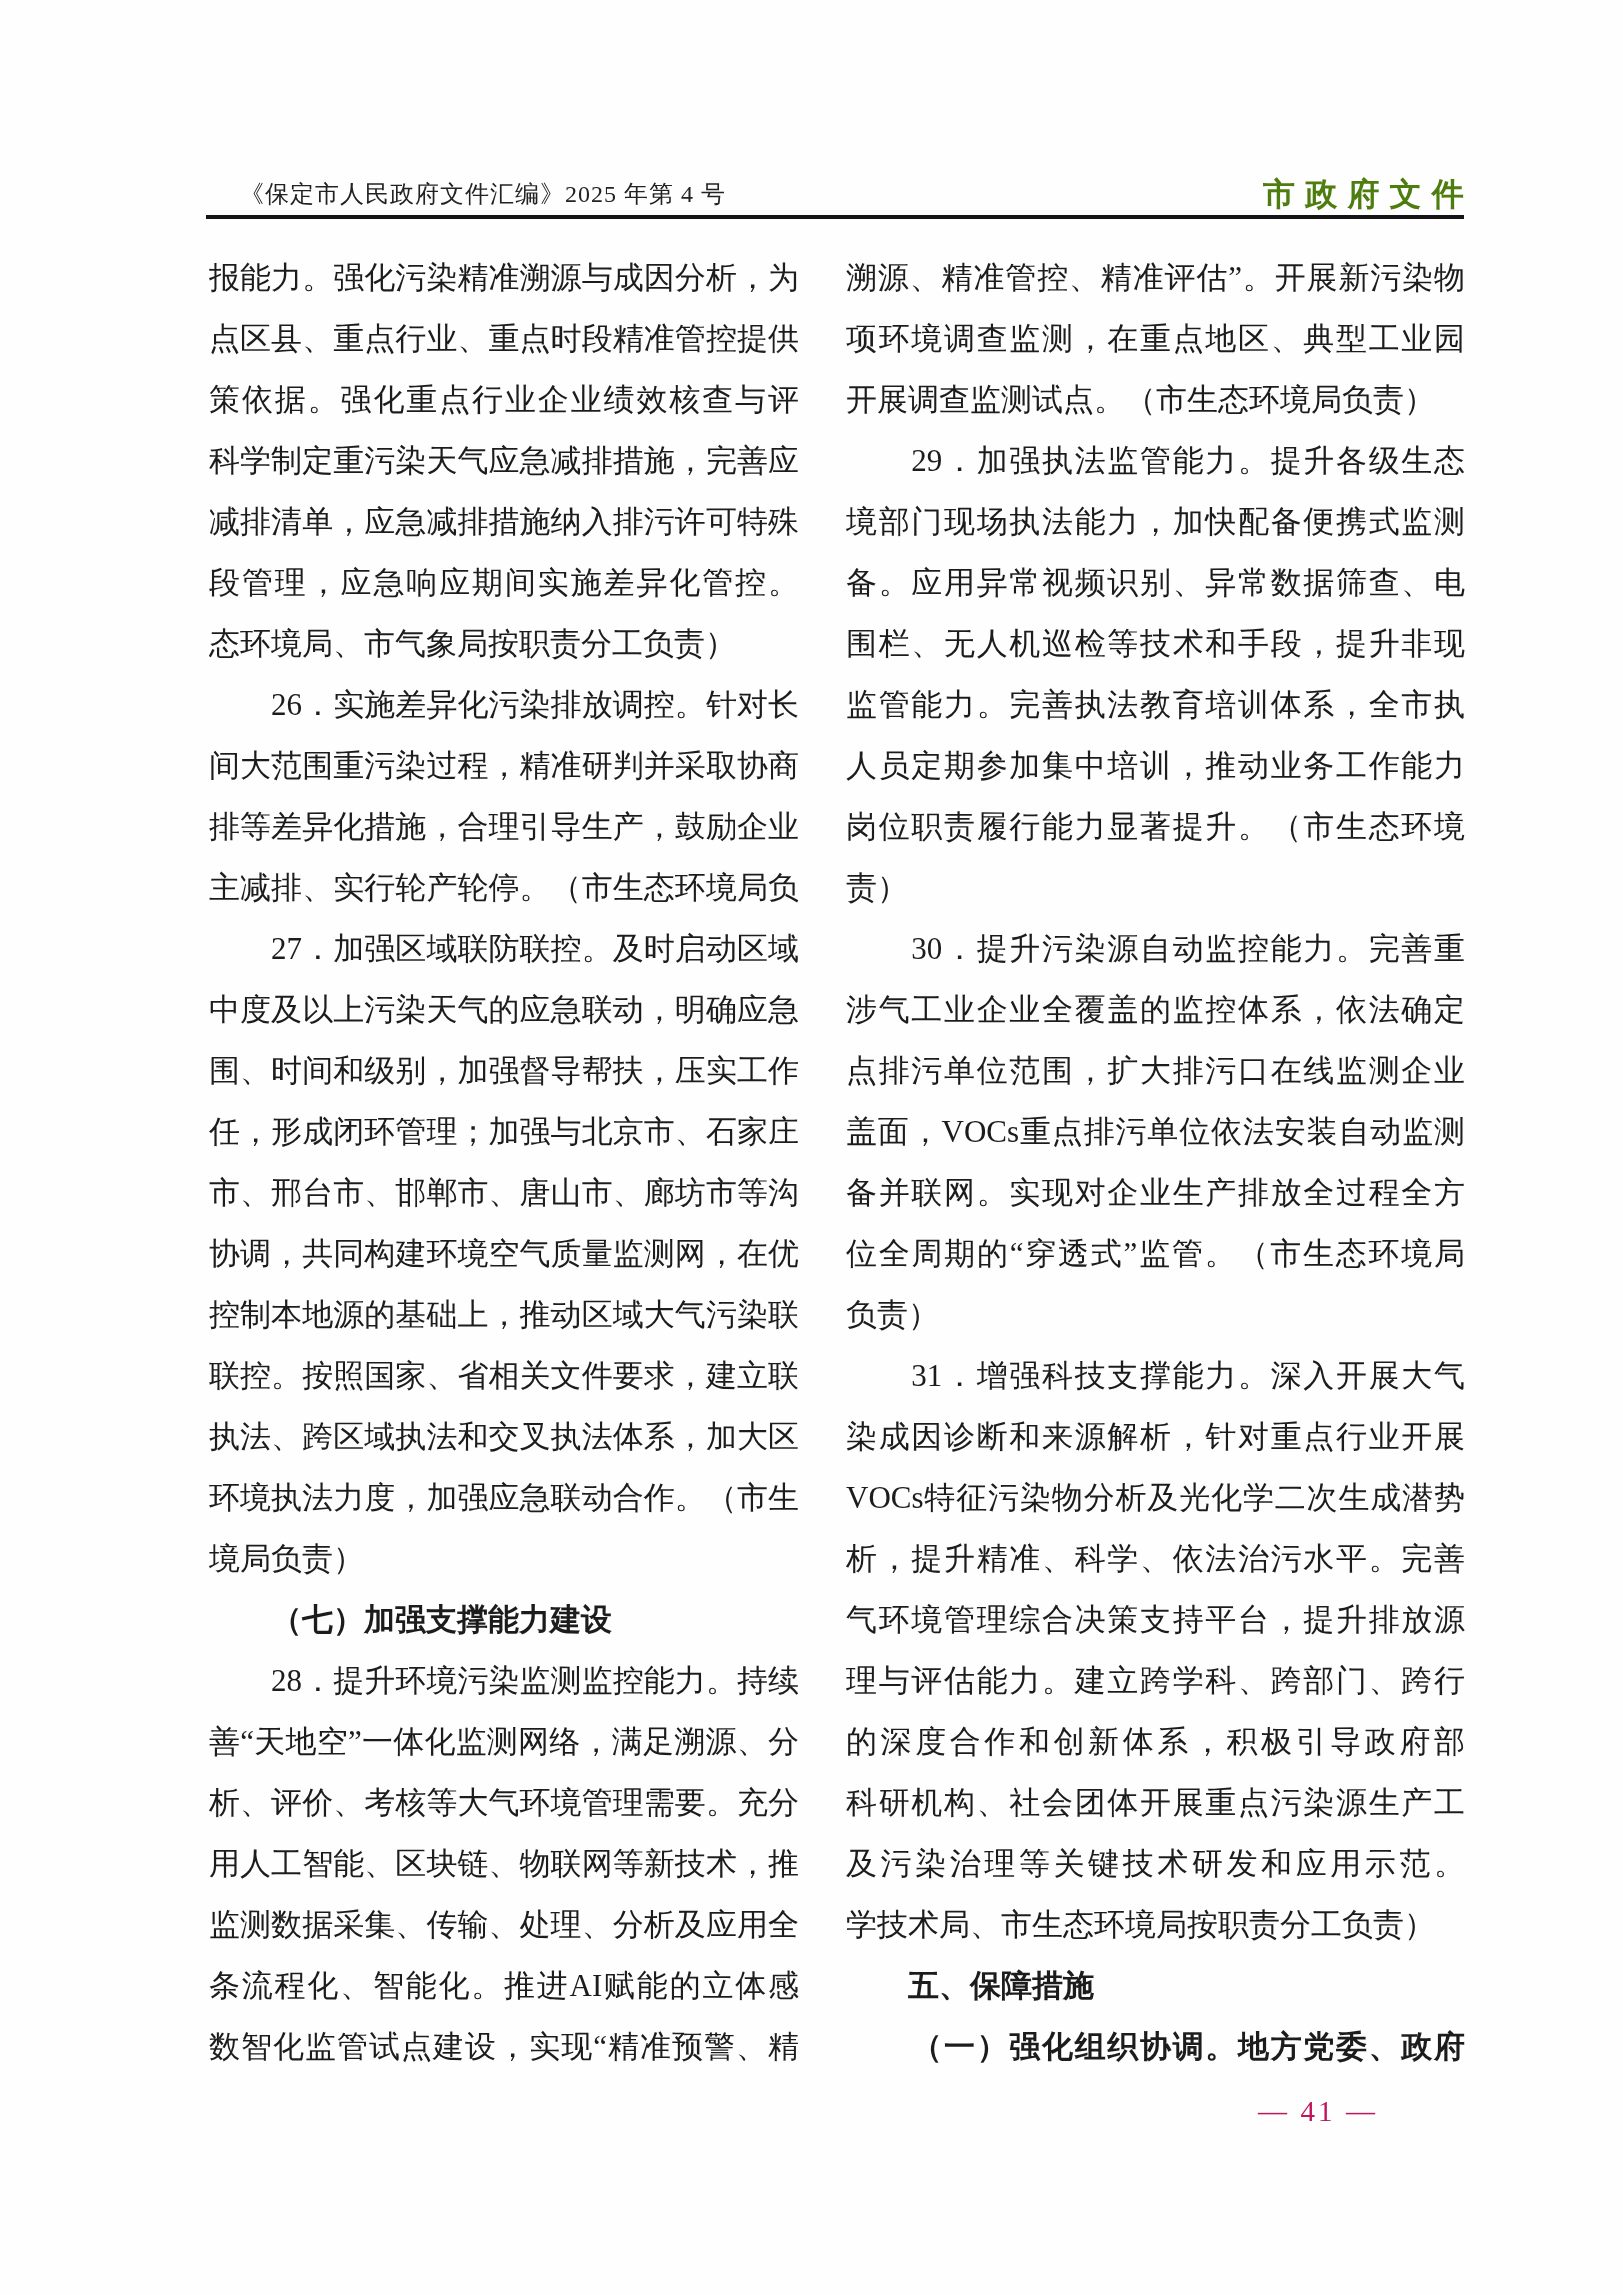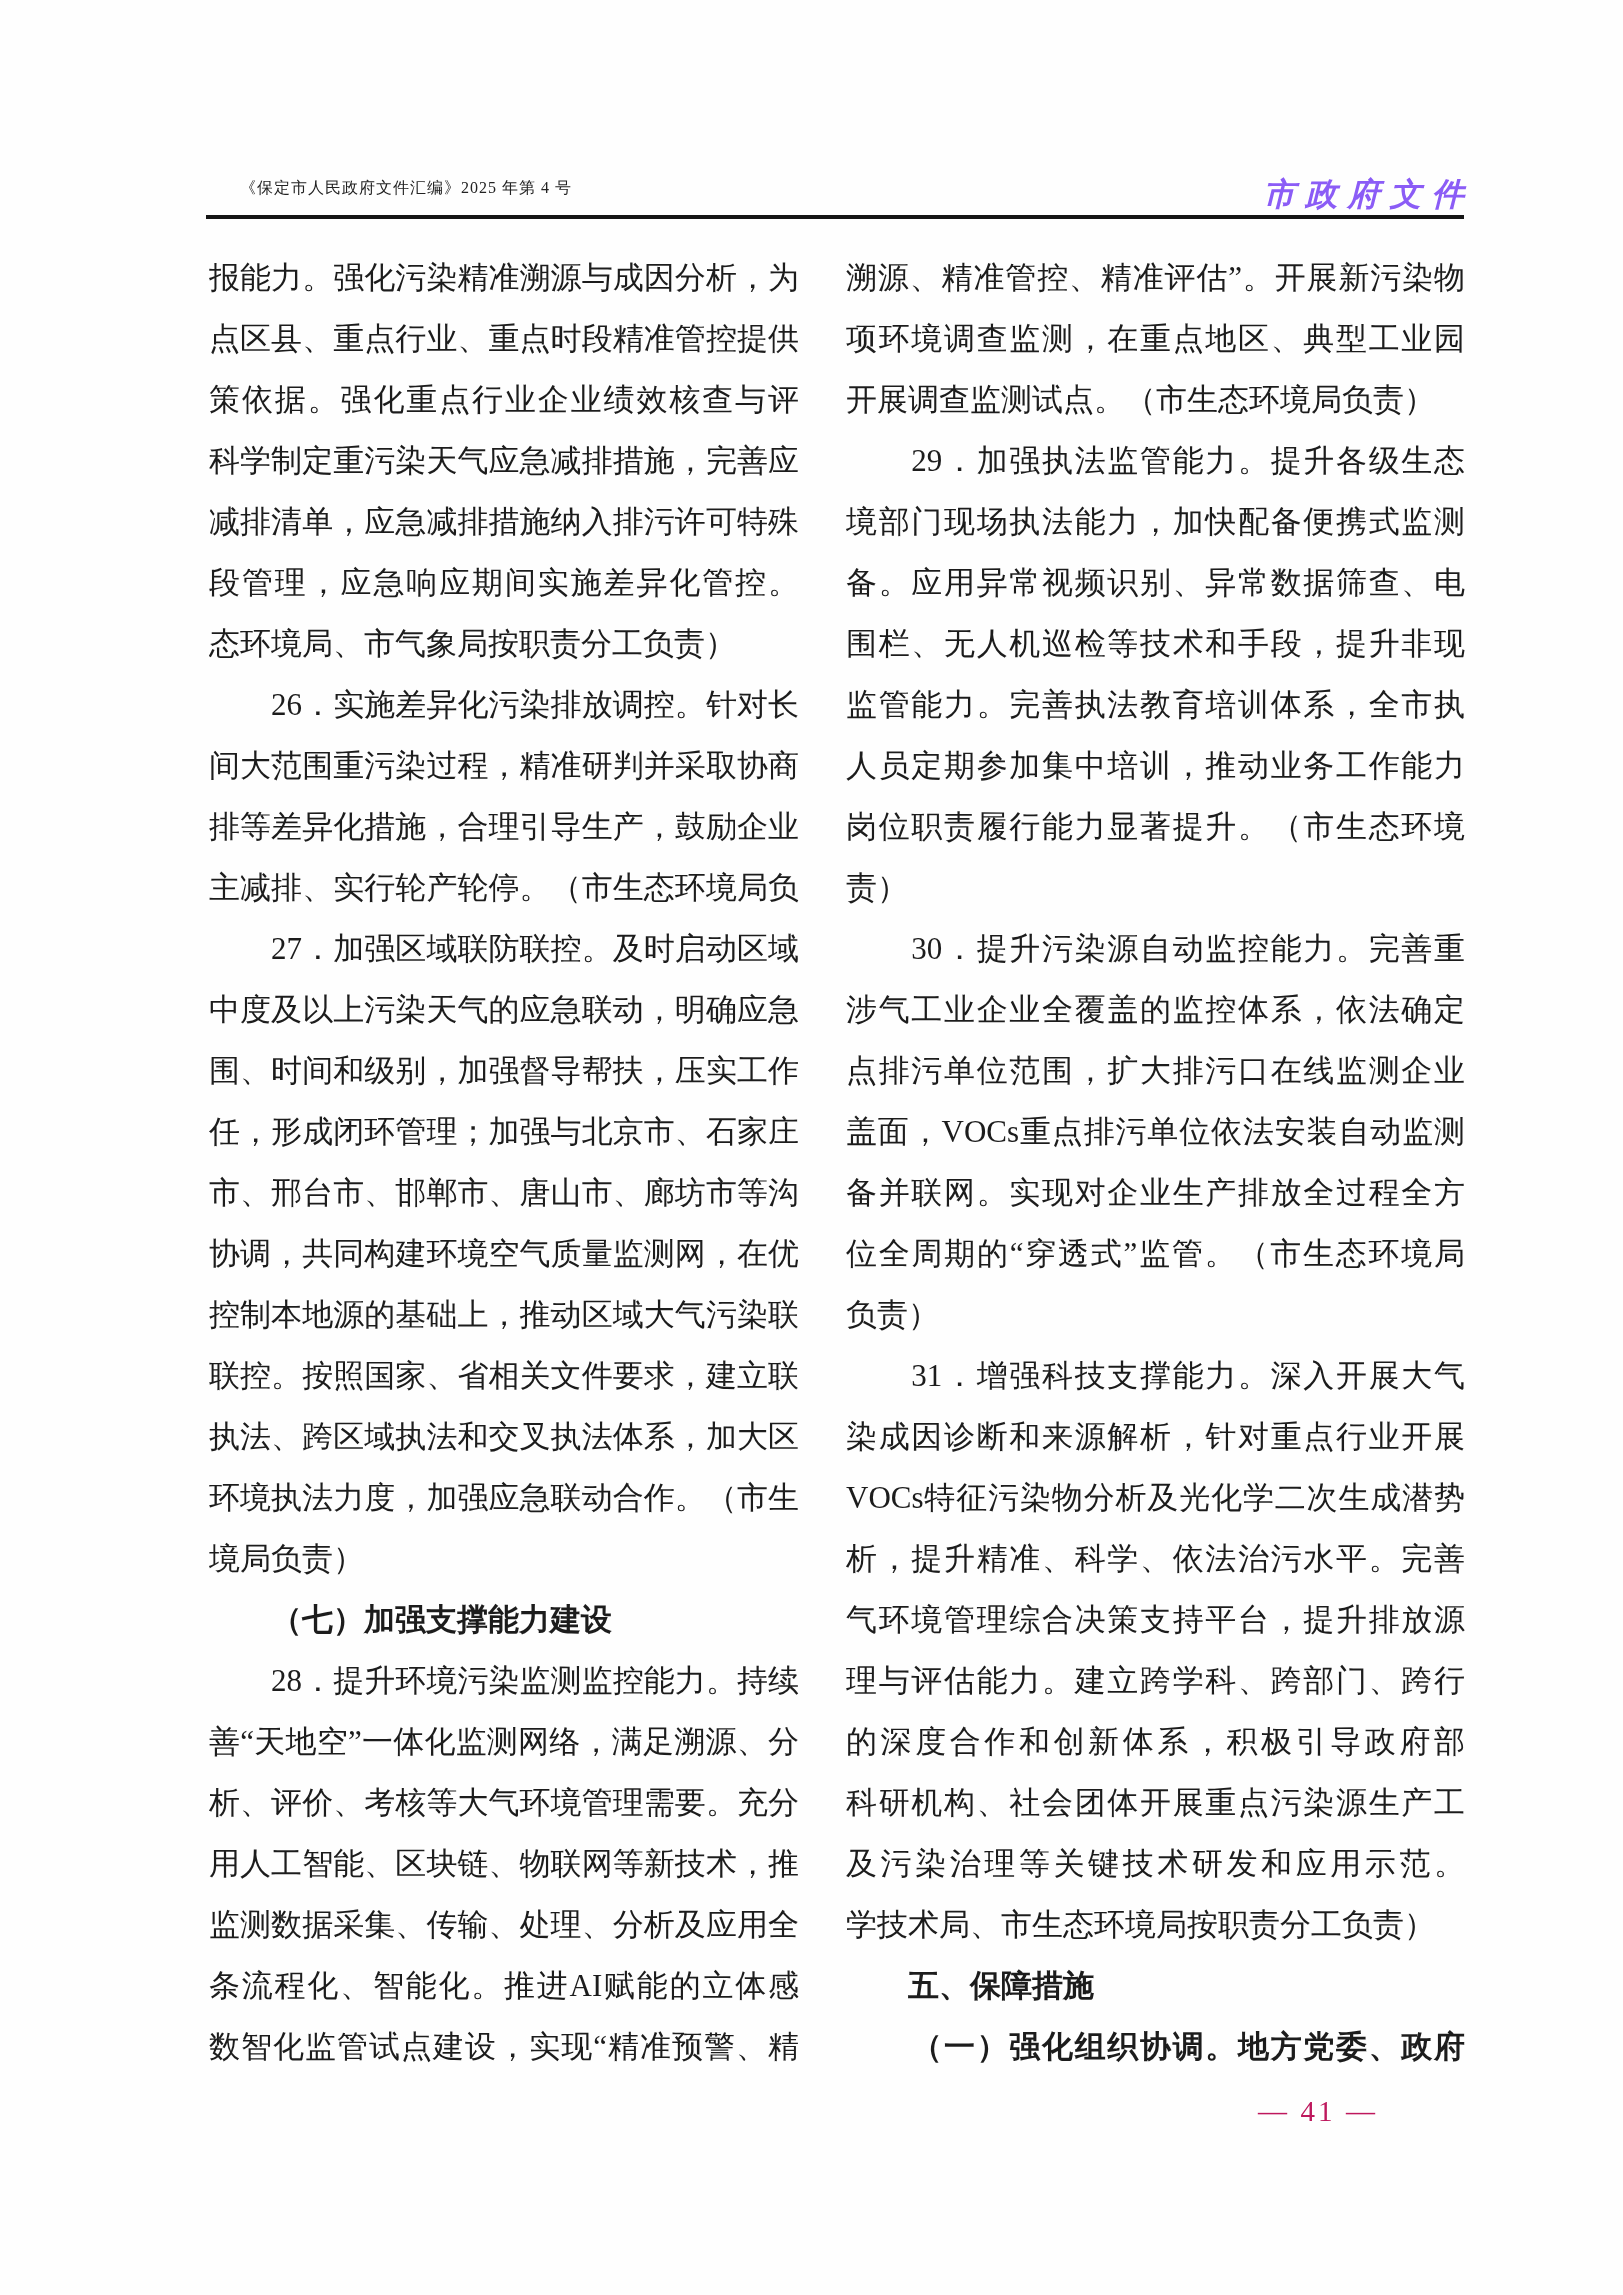--- a/index.html
+++ b/index.html
@@ -13,35 +13,34 @@
     height: 2295px;
     background: #fefefe;
     font-family: "Liberation Serif", "DejaVu Serif", serif;
     color: #1b1b1b;
     overflow: hidden;
   }
   .header-left {
     position: absolute;
     left: 240px;
     top: 178px;
-    font-size: 16px;
+    font-size: 24px;
     letter-spacing: 1px;
     white-space: nowrap;
     color: #222;
   }
   .header-right {
     position: absolute;
     left: 1263px;
     top: 173px;
     font-size: 32px;
     font-weight: 700;
     letter-spacing: 10.2px;
     white-space: nowrap;
-    color: #8b5cf6;
-    font-style: italic;
+    color: #4d7c0f;
   }
   .header-rule {
     position: absolute;
     left: 206px;
     top: 215px;
     width: 1258px;
     height: 3.6px;
     background: #151515;
   }
   .col {

